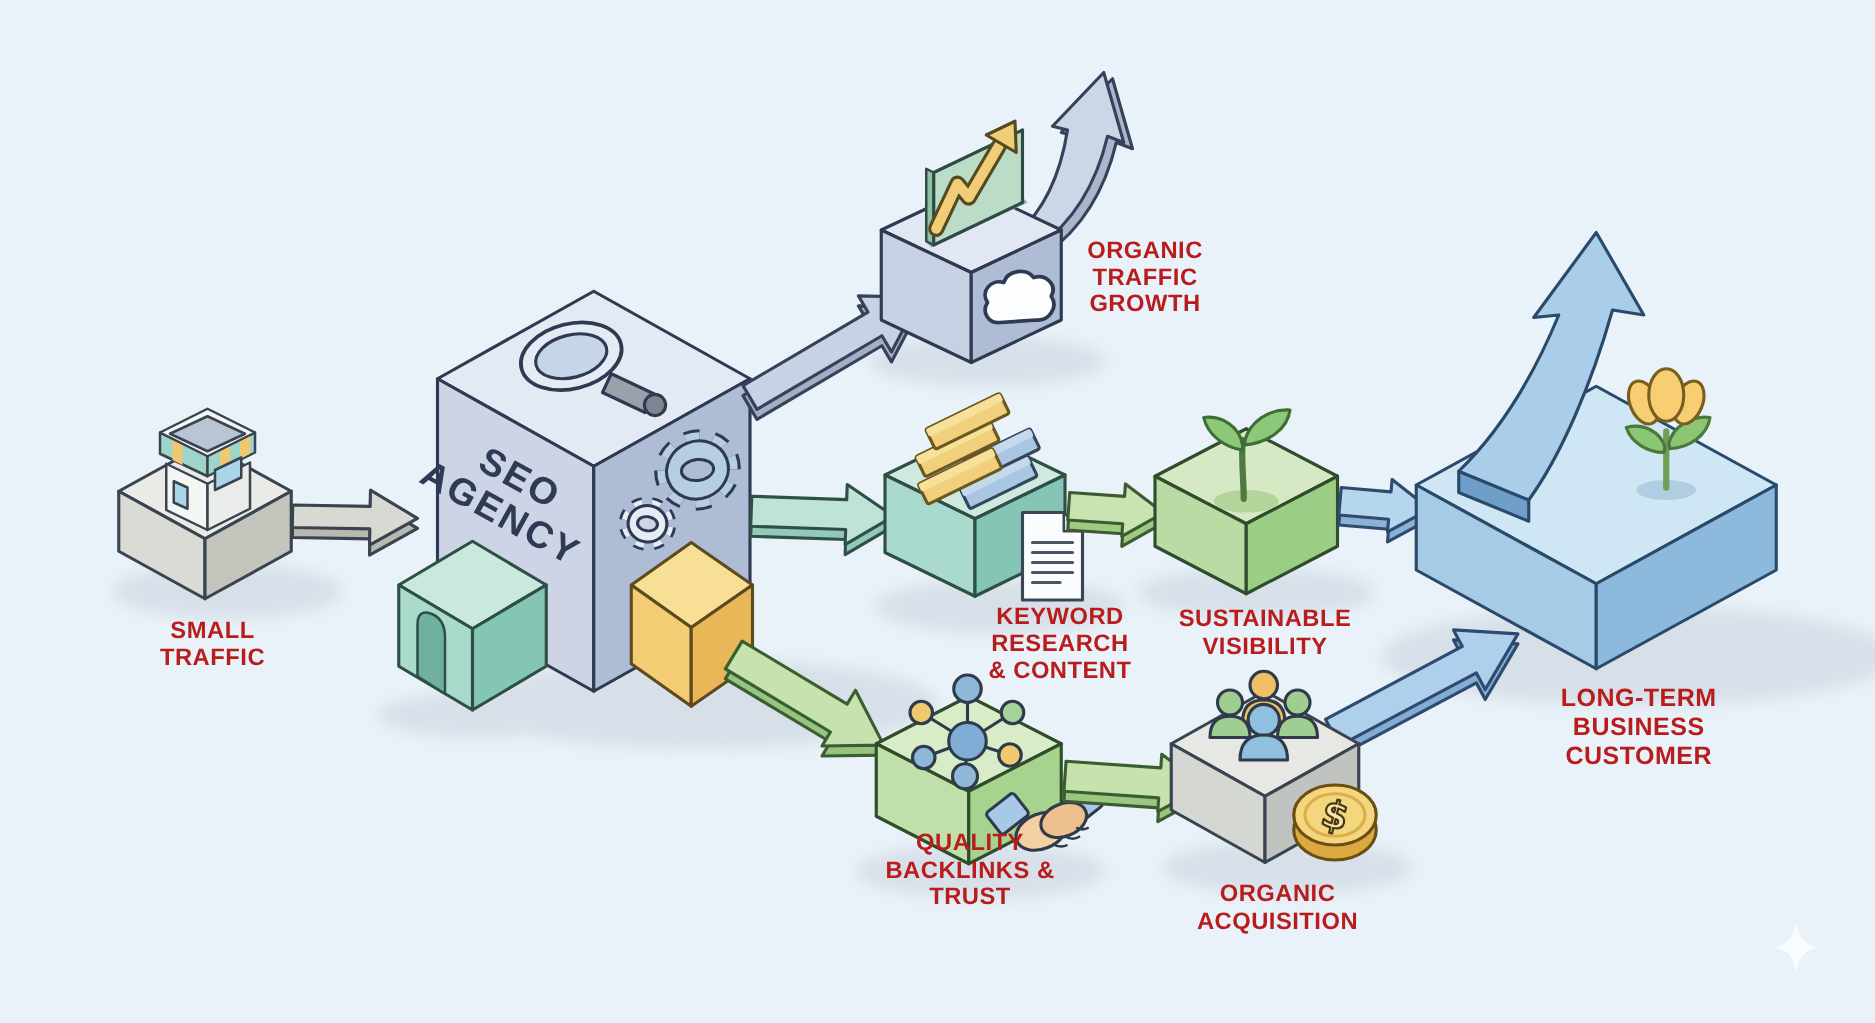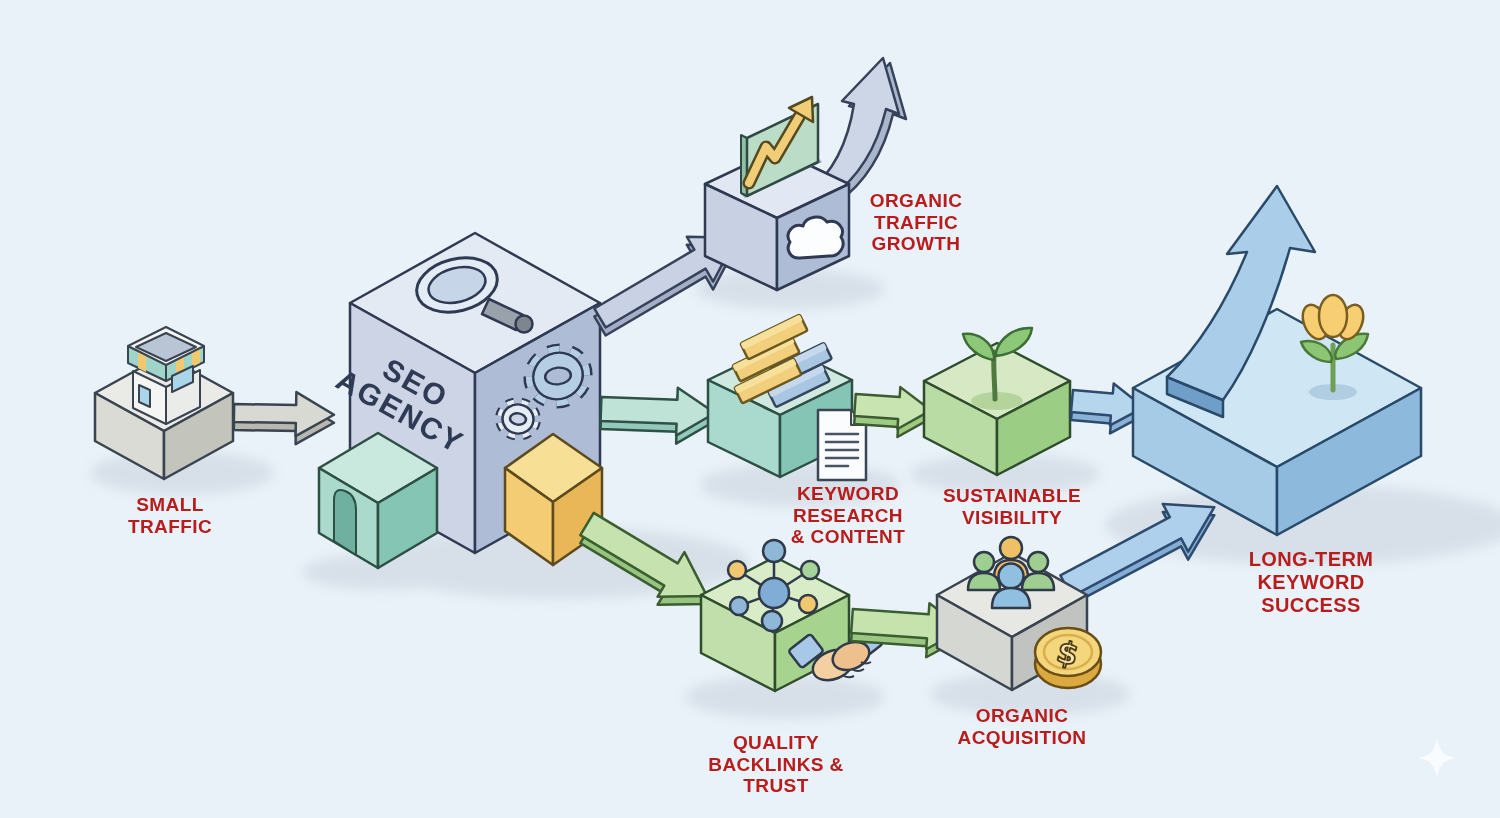--- a/index.html
+++ b/index.html
@@ -314,21 +314,21 @@
   <div class="lbl" style="left:170px;top:494px;">SMALL
 TRAFFIC</div>
   <div class="lbl" style="left:916px;top:190px;">ORGANIC
 TRAFFIC
 GROWTH</div>
   <div class="lbl" style="left:848px;top:483px;text-align:center;">KEYWORD
 RESEARCH
 &amp; CONTENT</div>
   <div class="lbl" style="left:997px;top:485px;margin-left:15px;">SUSTAINABLE
 VISIBILITY</div>
-  <div class="lbl" style="left:776px;top:732px;">QUALITY
+  <div class="lbl" style="left:776px;top:664px;">QUALITY
 BACKLINKS &amp;
 TRUST</div>
   <div class="lbl" style="left:1022px;top:705px;">ORGANIC
 ACQUISITION</div>
   <div class="lbl lbl-lg" style="left:1311px;top:548px;">LONG-TERM
-KEYWORD SUCCESS</div>
+BUSINESS CUSTOMER</div>
 
 </div>
 
 </body></html>

